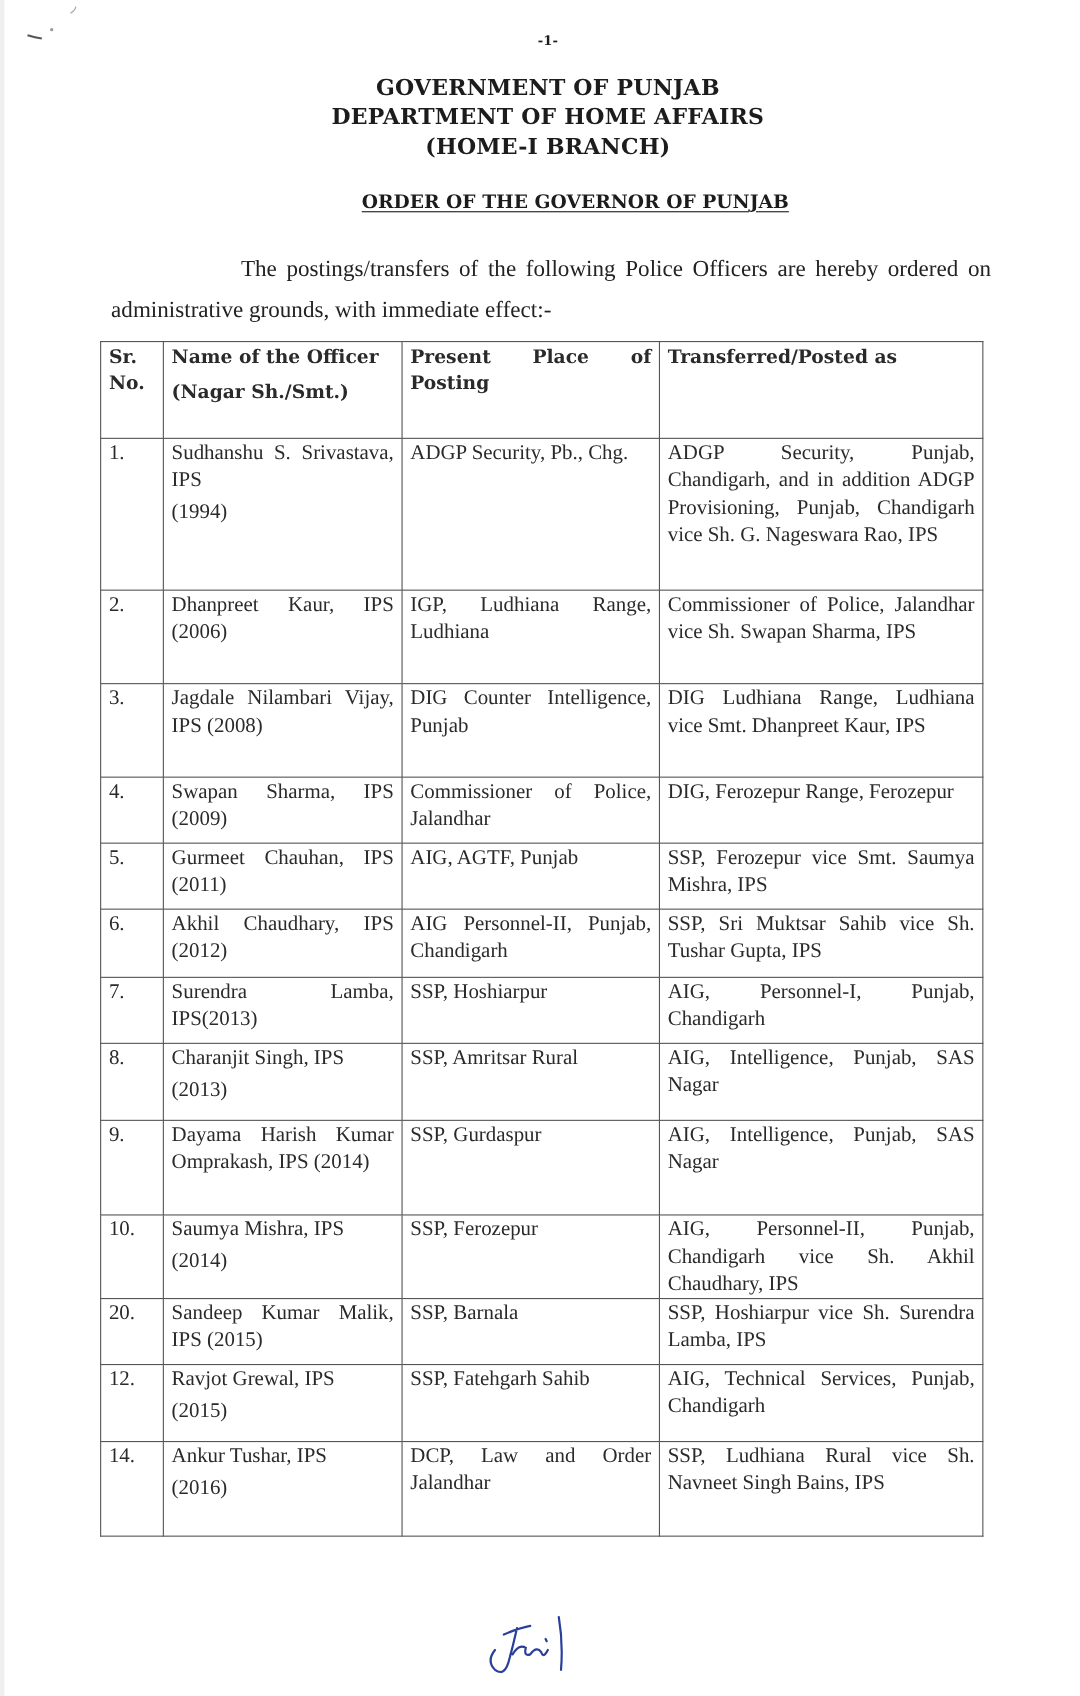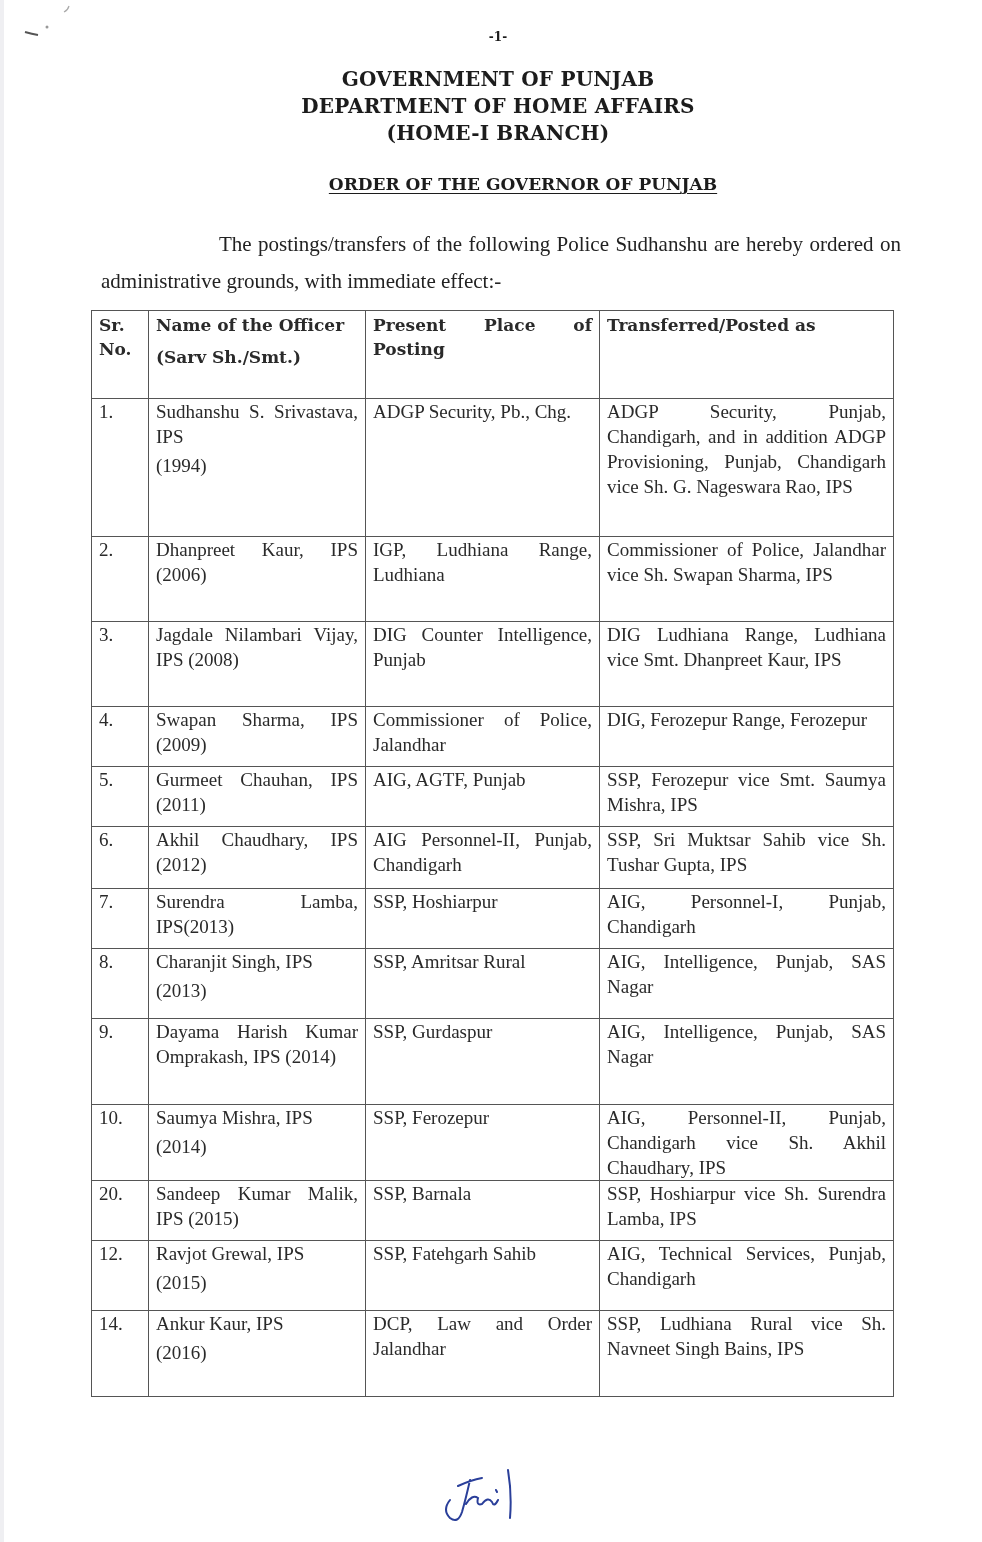--- a/index.html
+++ b/index.html
@@ -88,35 +88,35 @@
 <div class="page-num">-1-</div>
 
 <div class="header">
   <div>GOVERNMENT OF PUNJAB</div>
   <div>DEPARTMENT OF HOME AFFAIRS</div>
   <div>(HOME-I BRANCH)</div>
 </div>
 
 <div class="order-title">ORDER OF THE GOVERNOR OF PUNJAB</div>
 
-<div class="intro">The postings/transfers of the following Police Sudhanshu are hereby ordered on administrative grounds, with immediate effect:-</div>
+<div class="intro">The postings/transfers of the following Police Officers are hereby ordered on administrative grounds, with immediate effect:-</div>
 
 <table class="orders">
   <colgroup>
       <col class="c1">
       <col class="c2">
       <col class="c3">
       <col class="c4">
     </colgroup>
   <thead>
     <tr class="head">
       <th><span>Sr. No.</span></th>
       <th>
         <div class="hdr-just">Name of the Officer</div>
-        <span class="sub">(Sarv Sh./Smt.)</span>
+        <span class="sub">(Nagar Sh./Smt.)</span>
       </th>
       <th>
           <div class="hdr-just">Present Place of Posting</div>
         </th>
       <th>
           <div>Transferred/Posted as</div>
         </th>
     </tr>
   </thead>
   <tbody id="tbody">
@@ -187,21 +187,21 @@
         <td><span>SSP, Hoshiarpur vice Sh. Surendra Lamba, IPS</span></td>
       </tr>
       <tr class="r12">
         <td class="sr"><span>12.</span></td>
         <td><span>Ravjot Grewal, IPS</span><span class="yr">(2015)</span></td>
         <td><span>SSP, Fatehgarh Sahib</span></td>
         <td><span>AIG, Technical Services, Punjab, Chandigarh</span></td>
       </tr>
       <tr class="r14">
         <td class="sr"><span>14.</span></td>
-        <td><span>Ankur Kaur, IPS</span><span class="yr">(2016)</span></td>
+        <td><span>Ankur Tushar, IPS</span><span class="yr">(2016)</span></td>
         <td><span>DCP, Law and Order Jalandhar</span></td>
         <td><span>SSP, Ludhiana Rural vice Sh. Navneet Singh Bains, IPS</span></td>
       </tr>
     </tbody>
 </table>
 
 <svg class="signature" viewBox="0 0 90 70">
   <path d="M22 22 Q35 16 46 14 M34 16 Q30 34 26 48 Q22 60 14 54 Q6 46 14 36 M30 40 Q36 30 42 34 Q40 42 46 40 Q52 32 56 38 Q58 44 62 36 M60 26 L61 28 M72 6 Q76 30 74 54" stroke="#2a3f9a" stroke-width="2" fill="none" stroke-linecap="round"></path>
 </svg>
 

